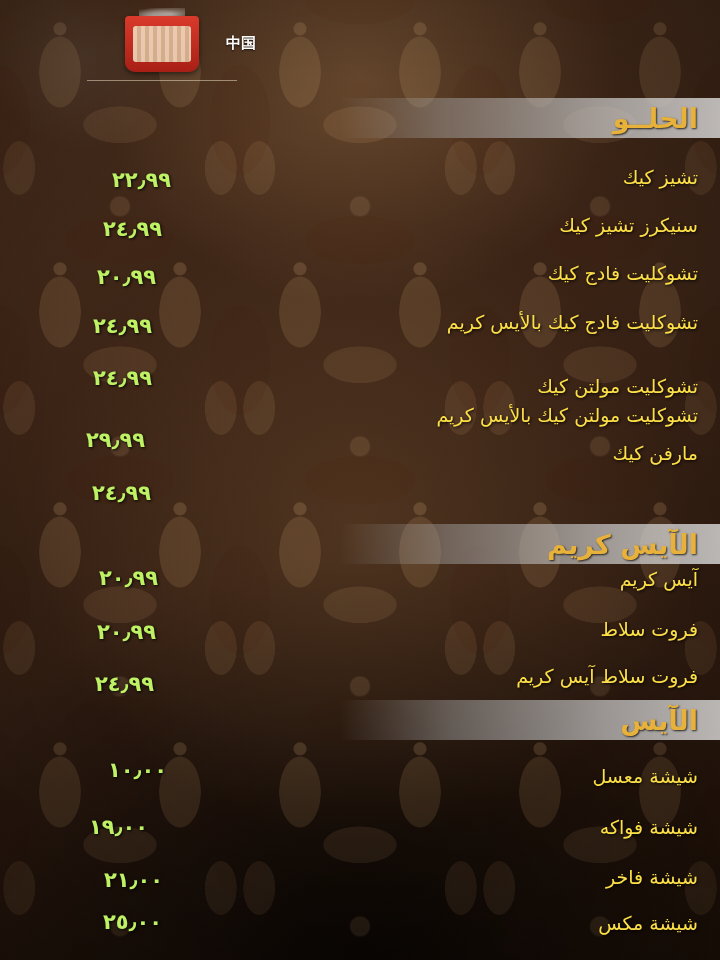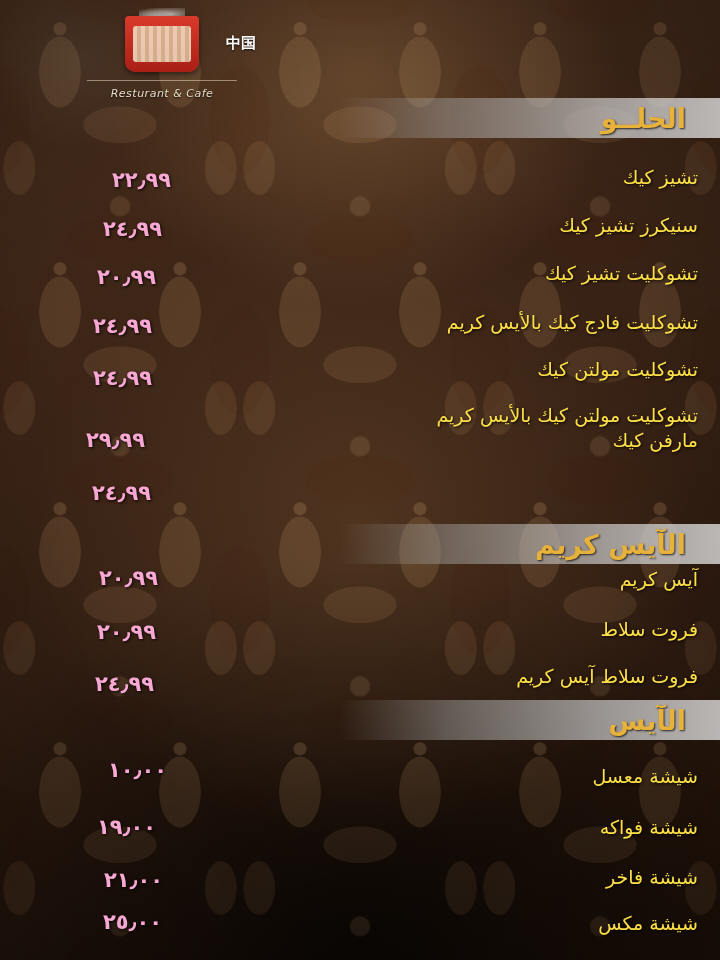--- a/index.html
+++ b/index.html
@@ -102,91 +102,90 @@
   .logo-rule{
     width:150px;height:1px;background:rgba(230,215,185,.55);
     margin:4px auto 0;
   }
 
   
   .section-bar{
     position:absolute;right:0;height:40px;width:380px;
     background:linear-gradient(90deg, rgba(120,120,120,0) 0%, rgba(165,165,165,.45) 28%, rgba(205,205,205,.70) 70%, rgba(222,222,222,.80) 100%);
     display:flex;align-items:center;justify-content:flex-start;
-    padding-right:34px;box-sizing:border-box;
+    padding-right:22px;box-sizing:border-box;
   }
   .section-title{
     font-size:27px;font-weight:bold;color:#e8b23a;
     text-shadow:1px 1px 2px rgba(0,0,0,.75);
     letter-spacing:1px;
     white-space:nowrap;
   }
   .item-name{
     position:absolute;right:22px;top:0;
     font-size:19px;color:#fde047;
     text-shadow:1px 1px 3px rgba(0,0,0,.85);
     white-space:nowrap;
   }
   .item-price{
     position:absolute;
-    font-size:21px;font-weight:bold;color:#f9a8d4;
+    font-size:21px;font-weight:bold;color:#bef264;
     letter-spacing:1px;direction:ltr;
     text-shadow:1px 1px 3px rgba(0,0,0,.9);
     white-space:nowrap;
   }
 </style>
 </head>
 <body>
 
 <div class="bg"></div>
 <div class="bg-pattern"></div>
 <div class="bg-pattern2"></div>
 <div class="bg-vignette"></div>
 
 <div class="logo">
   <div class="logo-mark">
     <div class="logo-steam"></div>
     <div class="logo-cup"></div>
     <div class="logo-chinese">中国</div>
   </div>
   <div class="logo-rule"></div>
-  <div class="logo-sub">Resturant &amp; Cafe</div>
 </div>
 
 <div id="menu-root">
     <div class="section-bar" style="top: 98px;">
       <div class="section-title">الحلــو</div>
     </div>
     <div class="item-name" style="top: 166px;">تشيز كيك</div>
     <div class="item-price" style="top: 168px; left: 112px;">٢٢٫٩٩</div>
     <div class="item-name" style="top: 214px;">سنيكرز تشيز كيك</div>
     <div class="item-price" style="top: 217px; left: 103px;">٢٤٫٩٩</div>
-    <div class="item-name" style="top: 262px;">تشوكليت تشيز كيك</div>
+    <div class="item-name" style="top: 262px;">تشوكليت فادج كيك</div>
     <div class="item-price" style="top: 265px; left: 97px;">٢٠٫٩٩</div>
     <div class="item-name" style="top: 311px;">تشوكليت فادج كيك بالأيس كريم</div>
     <div class="item-price" style="top: 314px; left: 93px;">٢٤٫٩٩</div>
-    <div class="item-name" style="top: 358px;">تشوكليت مولتن كيك</div>
+    <div class="item-name" style="top: 375px;">تشوكليت مولتن كيك</div>
     <div class="item-price" style="top: 366px; left: 93px;">٢٤٫٩٩</div>
     <div class="item-name" style="top: 404px;">تشوكليت مولتن  كيك  بالأيس كريم</div>
     <div class="item-price" style="top: 428px; left: 86px;">٢٩٫٩٩</div>
-    <div class="item-name" style="top: 429px; margin-left: 40px;">مارفن كيك</div>
+    <div class="item-name" style="top: 442px; margin-left: 40px;">مارفن كيك</div>
     <div class="item-price" style="top: 481px; left: 92px;">٢٤٫٩٩</div>
     <div class="section-bar" style="top: 524px;">
       <div class="section-title">الآيس كريم</div>
     </div>
     <div class="item-name" style="top: 568px;">آيس كريم</div>
     <div class="item-price" style="top: 566px; left: 99px;">٢٠٫٩٩</div>
     <div class="item-name" style="top: 618px;">فروت سلاط</div>
     <div class="item-price" style="top: 620px; left: 97px;">٢٠٫٩٩</div>
     <div class="item-name" style="top: 665px;">فروت سلاط آيس كريم</div>
     <div class="item-price" style="top: 672px; left: 95px;">٢٤٫٩٩</div>
     <div class="section-bar" style="top: 700px;">
       <div class="section-title">الآيس</div>
     </div>
     <div class="item-name" style="top: 765px;">شيشة معسل</div>
     <div class="item-price" style="top: 758px; left: 108px;">١٠٫٠٠</div>
     <div class="item-name" style="top: 816px;">شيشة فواكه</div>
-    <div class="item-price" style="top: 815px; left: 97px;">١٩٫٠٠</div>
+    <div class="item-price" style="top: 815px; left: 89px;">١٩٫٠٠</div>
     <div class="item-name" style="top: 866px;">شيشة فاخر</div>
     <div class="item-price" style="top: 868px; left: 104px;">٢١٫٠٠</div>
     <div class="item-name" style="top: 912px;">شيشة مكس</div>
     <div class="item-price" style="top: 910px; left: 103px;">٢٥٫٠٠</div>
   </div>
 
 </body></html>

